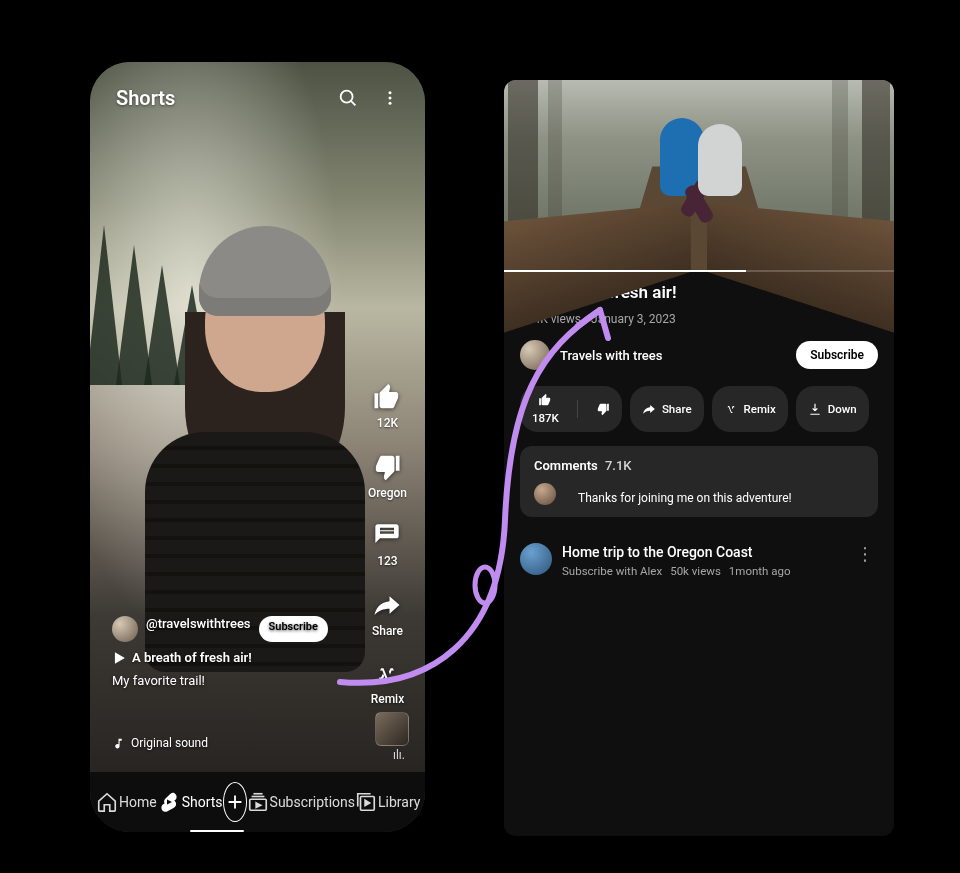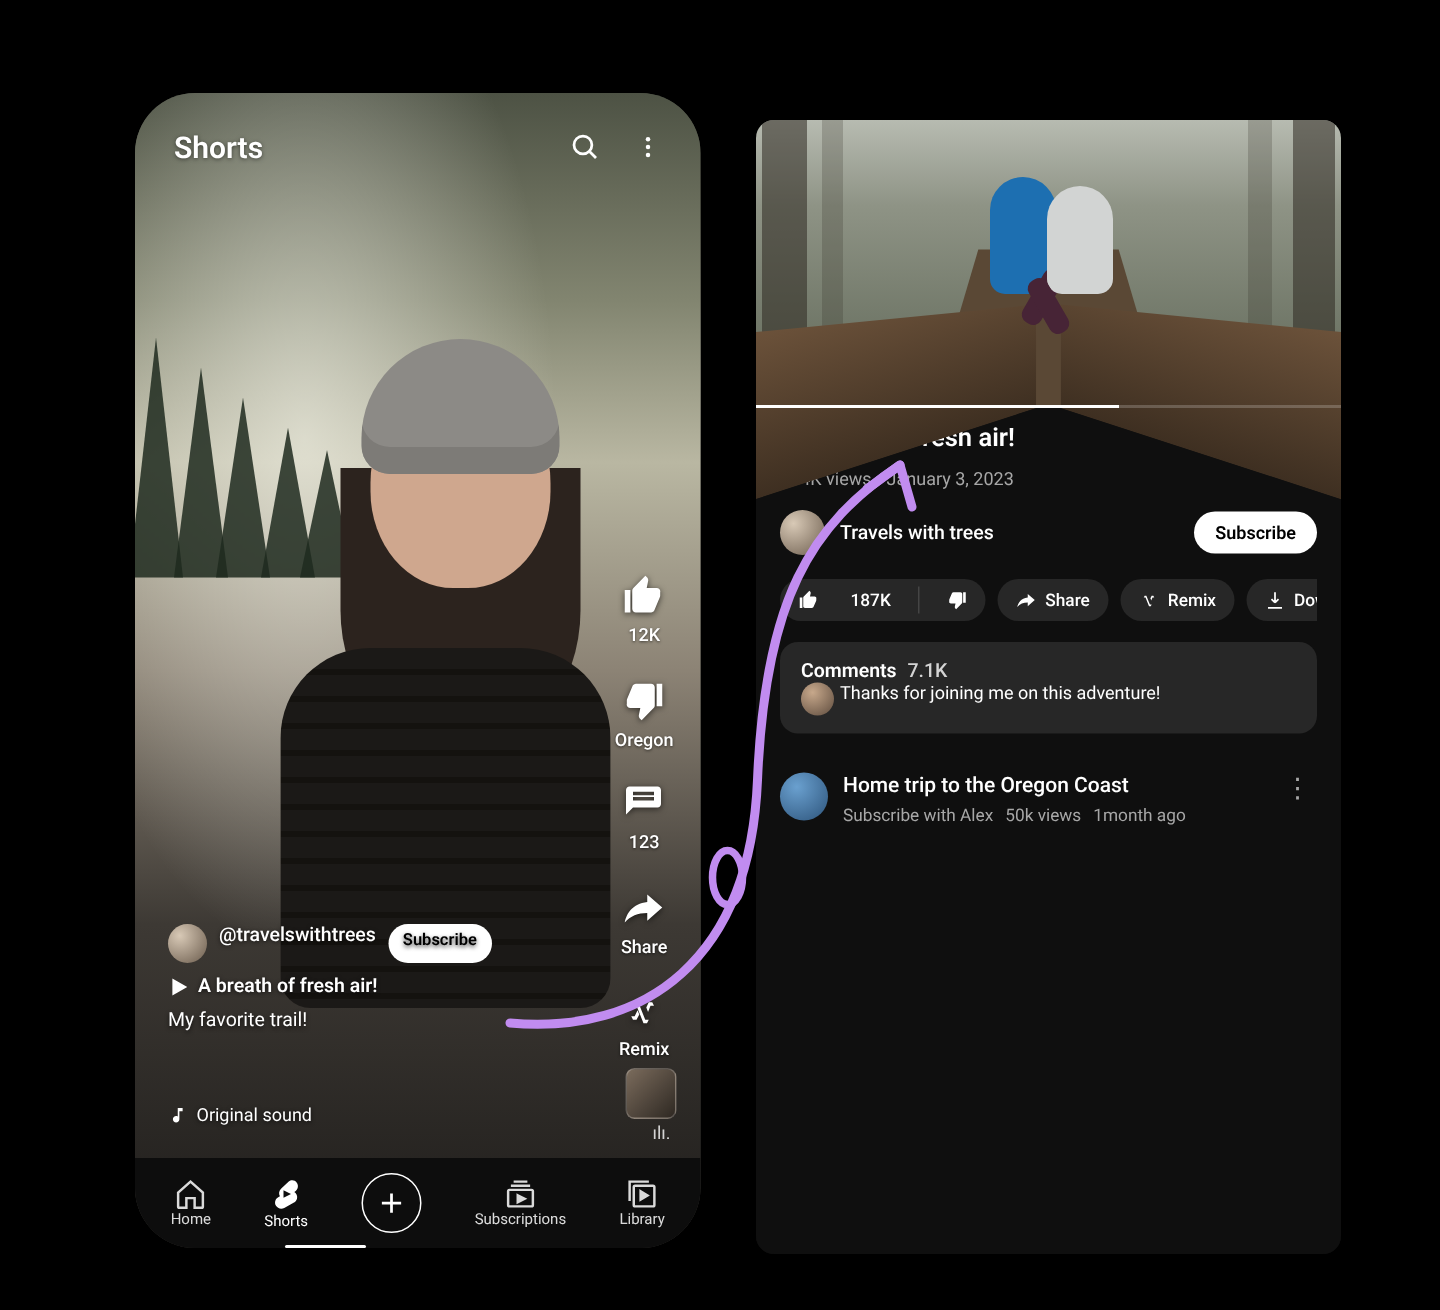--- a/index.html
+++ b/index.html
@@ -9,21 +9,21 @@
     font-family: -apple-system, BlinkMacSystemFont, "Segoe UI", Roboto, Arial, sans-serif;
     color: #fff;
     position: relative;
     overflow: hidden;
   }
 
   
   .phone-shorts {
     position: absolute;
     left: 90px; top: 62px;
-    width: 377px; height: 770px;
+    width: 335px; height: 770px;
     border-radius: 40px;
     overflow: hidden;
     background: linear-gradient(180deg,#3b3e35 0%,#6e6f60 10%,#c9c8b6 25%,#9e9b8c 40%,#2b2b28 100%);
     box-shadow: 0 8px 24px rgba(0,0,0,.5);
   }
   .shorts-img {
     position: absolute; inset: 0;
     background:
       radial-gradient(ellipse at 30% 30%, rgba(255,255,245,.55), transparent 45%),
       linear-gradient(180deg,#4d5244 0%,#828570 18%,#b9b7a2 32%,#8c8375 50%,#3d3934 72%,#1f1d1b 100%);
@@ -83,22 +83,22 @@
   .sound-thumb { position:absolute; right:16px; bottom:86px; width:34px; height:34px;
                  border-radius:6px; background:linear-gradient(135deg,#7a6b5c,#2e2822);
                  border:1px solid rgba(255,255,255,.2); }
   .playing-icon { position:absolute; right:20px; bottom:70px; font-size:12px; opacity:.8; }
 
   .shorts-nav {
     position:absolute; left:0; right:0; bottom:0; height:60px;
     background:#0d0d0d; display:flex; justify-content:space-around; align-items:center;
     padding:0 6px;
   }
-  .nav-item { display:flex; flex-direction:column; align-items:center; gap:1px;
-              font-size:10px; color:#fff; }
+  .nav-item { display:flex; flex-direction:row; align-items:center; gap:1px;
+              font-size:14px; color:#fff; }
   .nav-item.dim { opacity:.85; }
   .nav-create { width:40px; height:40px; border:1.5px solid #fff; border-radius:50%;
                 display:flex; align-items:center; justify-content:center; }
   .shorts-indicator { position:absolute; bottom:0; left:100px; width:54px; height:2px; background:#fff; border-radius:2px;}
 
   
   .watch-panel {
     position:absolute; left:504px; top:80px; width:390px; height:756px;
     background:#0f0f0f; border-radius:12px; overflow:hidden;
     display:flex; flex-direction:column;
@@ -140,27 +140,27 @@
   .avatar-md { width:30px; height:30px; border-radius:50%;
                background:radial-gradient(circle at 30% 30%,#d8c9b6,#6a5b4c); }
   .ch-name { font-size:13px; font-weight:500;text-align:right; }
   .sub-pill-lg { background:#fff; color:#000; font-size:12px; font-weight:600;
                  padding:7px 14px; border-radius:18px; }
 
   .pill-row { display:flex; gap:8px; margin-top:6px; overflow:hidden;}
   .pill { background:#272727; color:#fff; font-size:11.5px; font-weight:500;
           padding:7px 12px; border-radius:18px; display:flex; align-items:center; gap:6px; white-space:nowrap;}
   .pill.split { padding:0; }
-  .pill.split .seg { padding:7px 12px; display:flex; align-items:center; gap:21px;}
+  .pill.split .seg { padding:7px 12px; display:flex; align-items:center; gap:4px;flex-direction:column;}
   .pill.split .divider{ width:1px; height:18px; background:#454545;}
 
   .comments-box { background:#272727; border-radius:12px; padding:12px 14px; margin-top:4px;}
   .comments-head { font-size:13px; font-weight:600; }
   .comments-head .count { color:#d4d4d4; font-weight:500; margin-left:4px;}
-  .comment-row { display:flex; align-items:flex-start; gap:4px; font-size:12px;}
+  .comment-row { display:flex; align-items:flex-end; gap:22px; margin-top:10px; font-size:12px;}
   .avatar-xs { width:22px; height:22px; border-radius:50%;
                background:radial-gradient(circle at 35% 30%,#c7a88b,#5e4c3e); }
 
   .related { margin:6px -16px 0; }
   .rel-thumb { height:200px; position:relative;
                background: linear-gradient(180deg,#b0b3a8 0%,#7e8373 25%,#3d3a32 60%,#2a2621 100%);}
   .rel-trees { position:absolute; top:0; left:60px; right:0; height:58%; }
   .rtree { position:absolute; bottom:0; width:0; height:0;
            border-left:14px solid transparent; border-right:14px solid transparent;
            border-bottom:96px solid #1f2a21; opacity:.8;}

